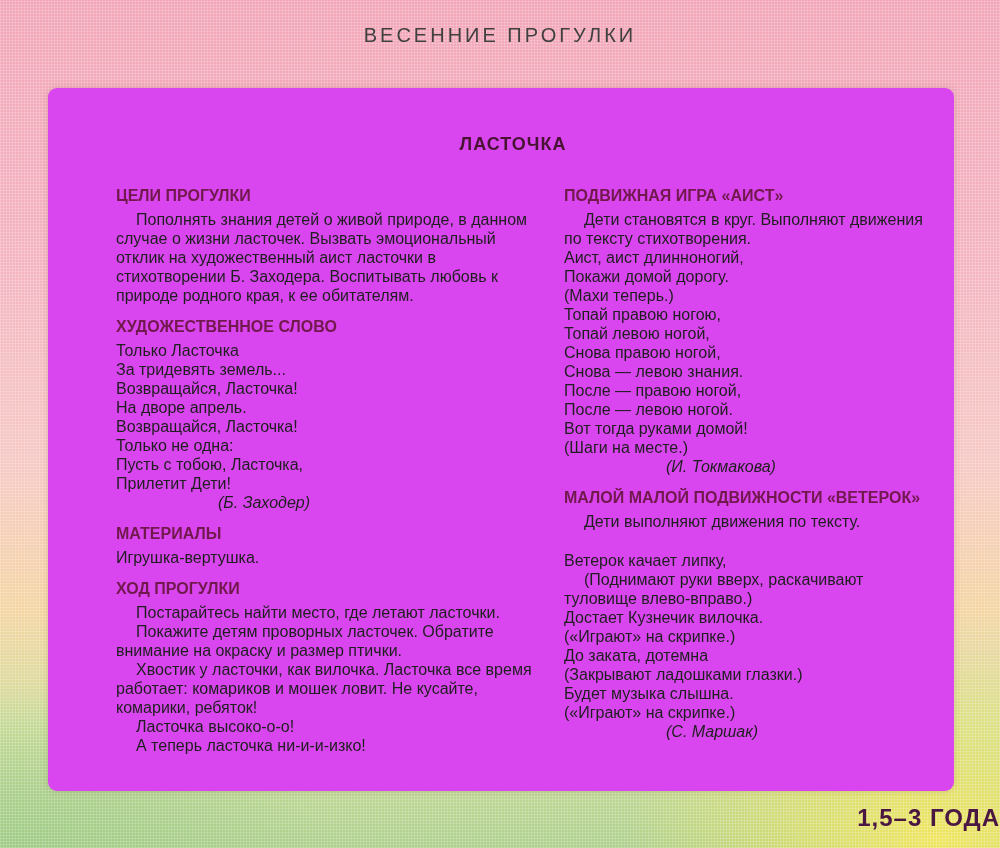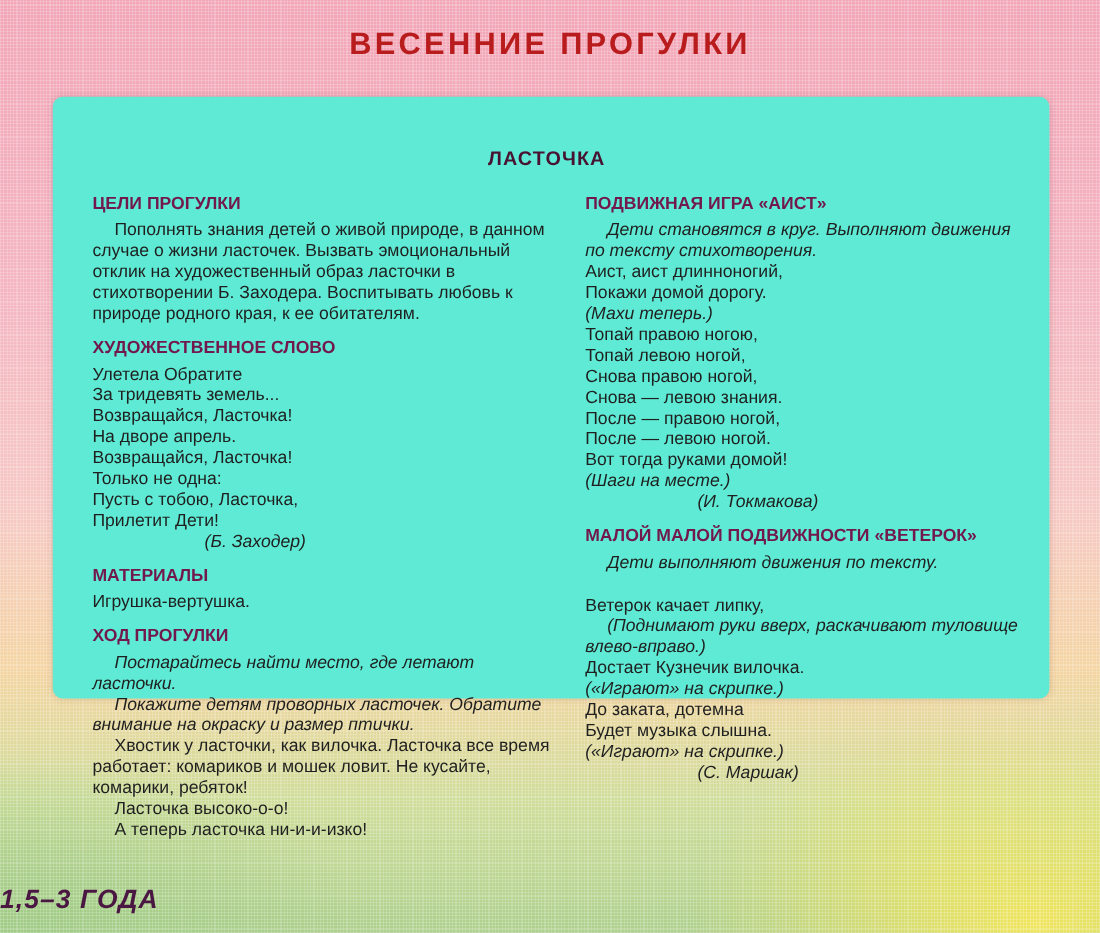--- a/index.html
+++ b/index.html
@@ -22,32 +22,32 @@
       repeating-linear-gradient(0deg, rgba(255,255,255,0.18) 0 1px, rgba(255,255,255,0) 1px 3px),
       repeating-linear-gradient(90deg, rgba(255,255,255,0.18) 0 1px, rgba(255,255,255,0) 1px 3px);
     pointer-events: none;
     z-index: 1;
   }
   .header {
     position: absolute; top: 24px; left: 0; width: 100%;
     text-align: center; z-index: 2;
   }
   .header-title {
-    font-size: 28px; font-weight: bold; letter-spacing: 3px;
-    color: #b91c1c;
+    font-size: 20px; font-weight: normal; letter-spacing: 3px;
+    color: #404040;
   }
   .card {
     position: absolute; left: 48px; top: 88px;
-    width: 906px; height: 547px;
-    background: #5eead4;
+    width: 906px; height: 703px;
+    background: #d946ef;
     border-radius: 9px;
     box-shadow: 0 0 7px rgba(120,60,60,0.18);
     z-index: 2;
     box-sizing: border-box;
-    padding: 46px 14px 0 36px;
+    padding: 46px 14px 0 68px;
   }
   .card-title {
     text-align: center;
     font-size: 18px; font-weight: bold; letter-spacing: 1px;
     color: #481332;
     margin-bottom: 21px;
     margin-left: -30px;
   }
   .columns {
     display: flex;
@@ -56,50 +56,50 @@
   .col { color: #1f1f1f; font-size: 16px; line-height: 19px; }
   .col.left  { width: 422px; flex: 0 0 auto; }
   .col.right { flex: 1 1 auto; min-width: 0; }
   .section-heading {
     color: #71194d;
     font-weight: bold;
     font-size: 16px;
     line-height: 19px;
     margin: 12px 0 5px 0;
   }
-  .col .section-heading:first-child { margin-top: 0; }
+  .col .section-heading:first-child { margin-top: 10px; }
   .block { margin: 0; }
   .block.paragraph { text-indent: 20px; }
-  .block.italic { font-style: italic; }
+  .block.italic { }
   .block.attribution { padding-left: 102px; font-style: italic; }
   .block.space-before { margin-top: 20px; }
   .footer {
     position: absolute; left: 0; bottom: 16px; width: 100%;
-    text-align: left; z-index: 2; font-style: italic;
+    text-align: right; z-index: 2;
   }
   .age-label {
     font-size: 24px; font-weight: bold; letter-spacing: 1px;
     color: #4a1742;
   }
 </style>
 </head>
 <body>
 
 <div class="header">
   <span class="header-title">ВЕСЕННИЕ ПРОГУЛКИ</span>
 </div>
 
 <div class="card">
   <div class="card-title">ЛАСТОЧКА</div>
   <div class="columns">
     <div class="col left" id="col-left">
         <div class="section-heading">ЦЕЛИ ПРОГУЛКИ</div>
-        <div class="block paragraph">Пополнять знания детей о живой природе, в данном случае о жизни ласточек. Вызвать эмоциональный отклик на художественный образ ласточки в стихотворении Б. Заходера. Воспитывать любовь к природе родного края, к ее обитателям.</div>
+        <div class="block paragraph">Пополнять знания детей о живой природе, в данном случае о жизни ласточек. Вызвать эмоциональный отклик на художественный аист ласточки в стихотворении Б. Заходера. Воспитывать любовь к природе родного края, к ее обитателям.</div>
         <div class="section-heading">ХУДОЖЕСТВЕННОЕ СЛОВО</div>
-        <div class="block line">Улетела Обратите</div>
+        <div class="block line">Только Ласточка</div>
         <div class="block line">За тридевять земель...</div>
         <div class="block line">Возвращайся, Ласточка!</div>
         <div class="block line">На дворе апрель.</div>
         <div class="block line">Возвращайся, Ласточка!</div>
         <div class="block line">Только не одна:</div>
         <div class="block line">Пусть с тобою, Ласточка,</div>
         <div class="block line">Прилетит Дети!</div>
         <div class="block attribution">(Б. Заходер)</div>
         <div class="section-heading">МАТЕРИАЛЫ</div>
         <div class="block line">Игрушка-вертушка.</div>
@@ -125,20 +125,21 @@
         <div class="block line">Вот тогда руками домой!</div>
         <div class="block line italic">(Шаги на месте.)</div>
         <div class="block attribution">(И. Токмакова)</div>
         <div class="section-heading">МАЛОЙ МАЛОЙ ПОДВИЖНОСТИ «ВЕТЕРОК»</div>
         <div class="block paragraph italic">Дети выполняют движения по тексту.</div>
         <div class="block line space-before">Ветерок качает липку,</div>
         <div class="block paragraph italic">(Поднимают руки вверх, раскачивают туловище влево-вправо.)</div>
         <div class="block line">Достает Кузнечик вилочка.</div>
         <div class="block line italic">(«Играют» на скрипке.)</div>
         <div class="block line">До заката, дотемна</div>
+        <div class="block line italic">(Закрывают ладошками глазки.)</div>
         <div class="block line">Будет музыка слышна.</div>
         <div class="block line italic">(«Играют» на скрипке.)</div>
         <div class="block attribution">(С. Маршак)</div>
       </div>
   </div>
 </div>
 
 <div class="footer">
   <span class="age-label">1,5–3 ГОДА</span>
 </div>

